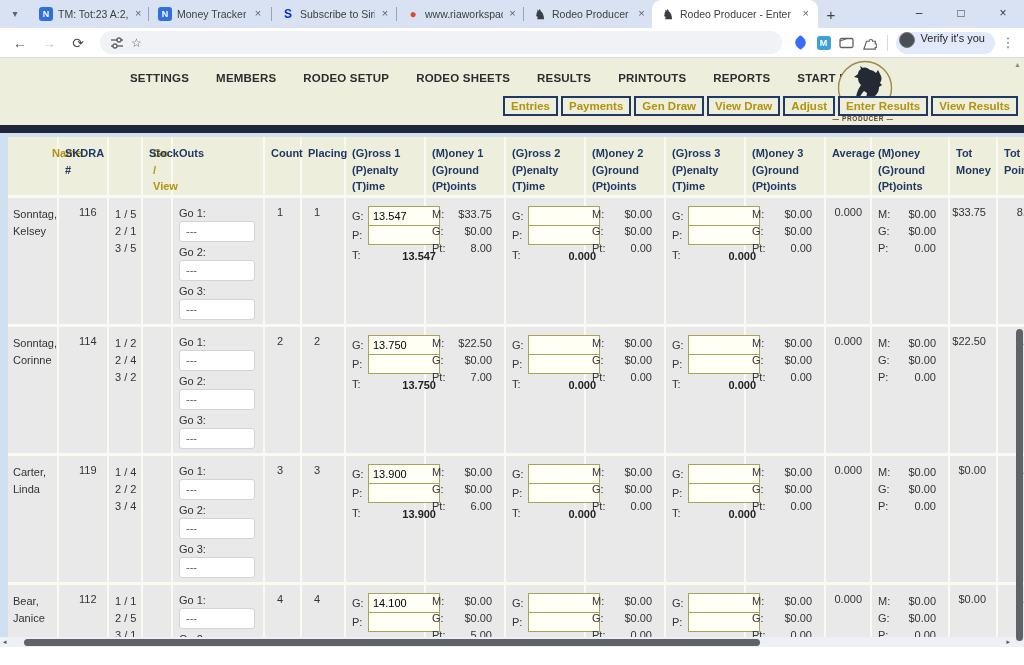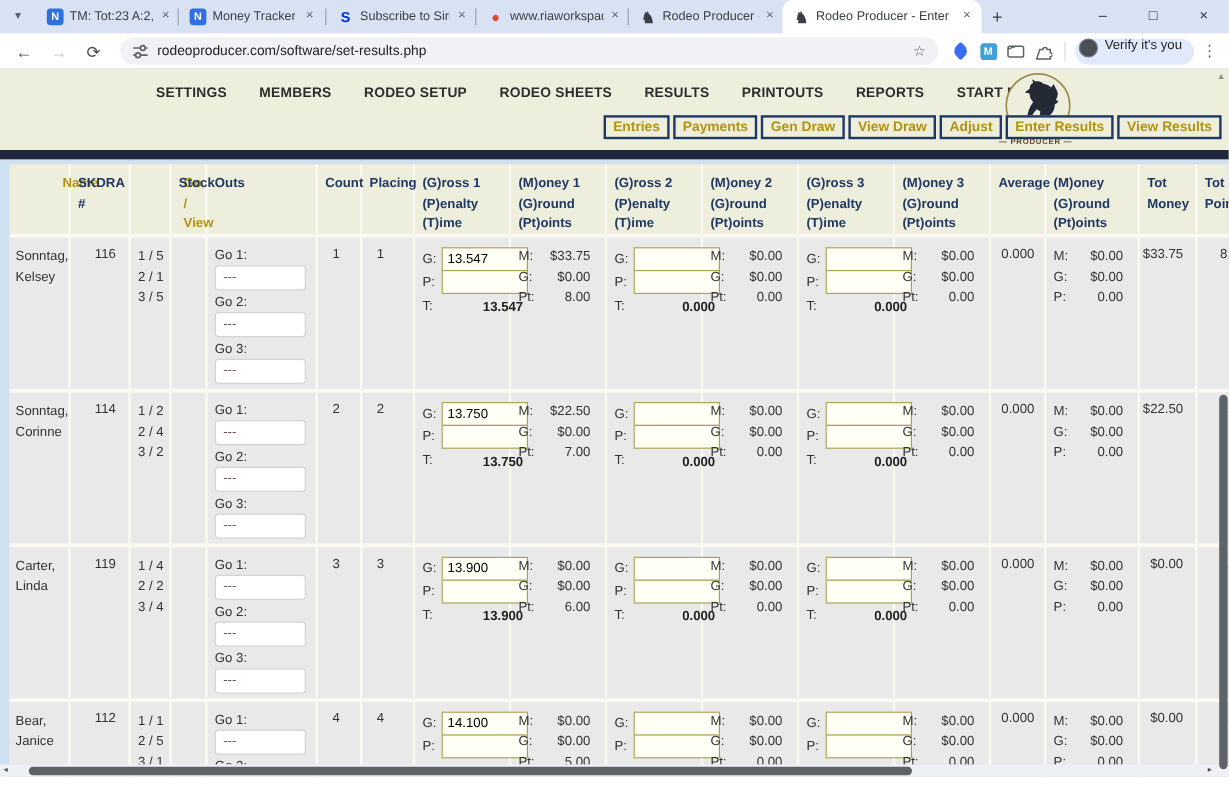--- a/index.html
+++ b/index.html
@@ -158,21 +158,20 @@
     <span class="navbtn">⟳</span>
     <div class="omnibox">
       <svg width="14" height="14" viewBox="0 0 14 14">
         <g stroke="#5f6368" stroke-width="1.4" fill="#f0f2f5">
           <line x1="1" y1="4" x2="13" y2="4"></line>
             <line x1="1" y1="10" x2="13" y2="10"></line>
           <circle cx="9" cy="4" r="2"></circle>
             <circle cx="5" cy="10" r="2"></circle>
         </g>
       </svg>
-      <span class="url">rodeoproducer.com/software/set-results.php</span>
       <span class="star">☆</span>
     </div>
     <span class="exticon">
         <span class="tagicon"></span>
       </span>
     <span class="exticon">
         <span class="micon">M</span>
       </span>
     <span class="exticon">
       <svg width="15" height="12" viewBox="0 0 15 12">

